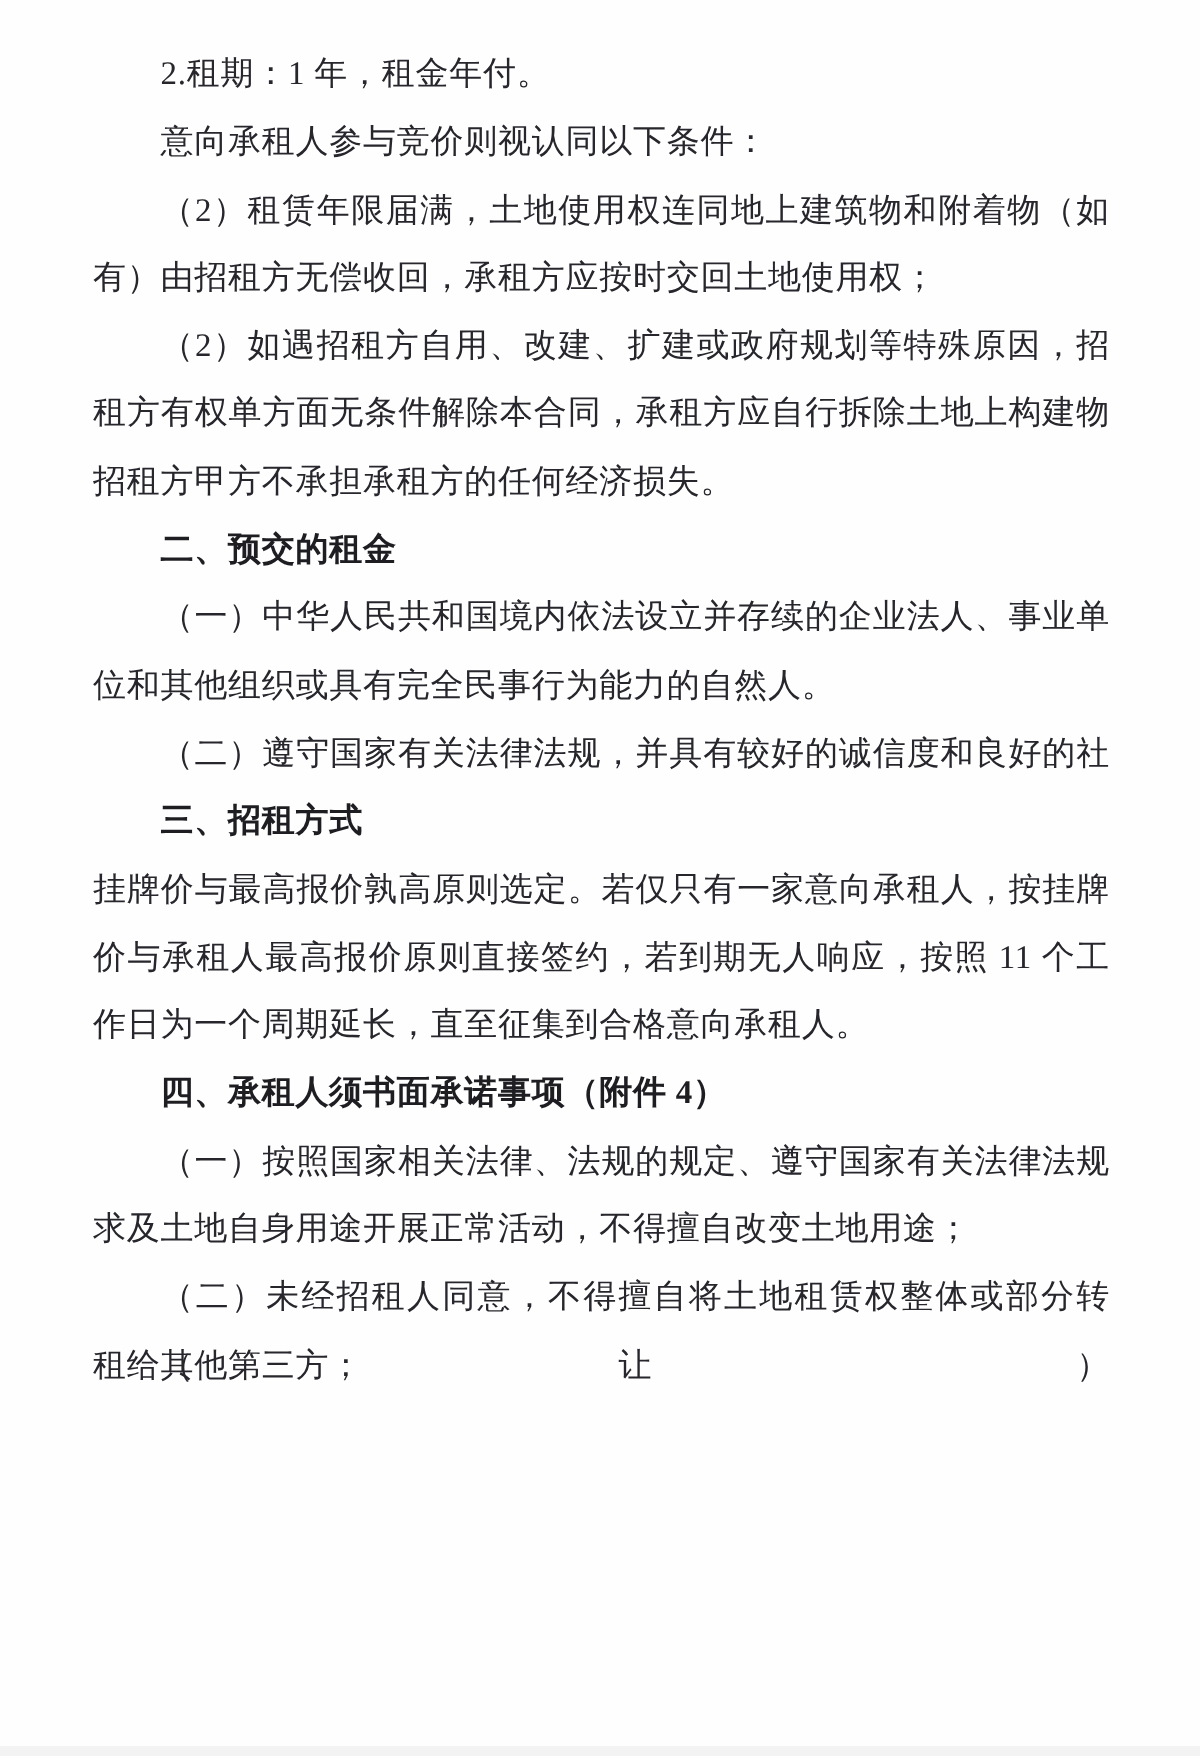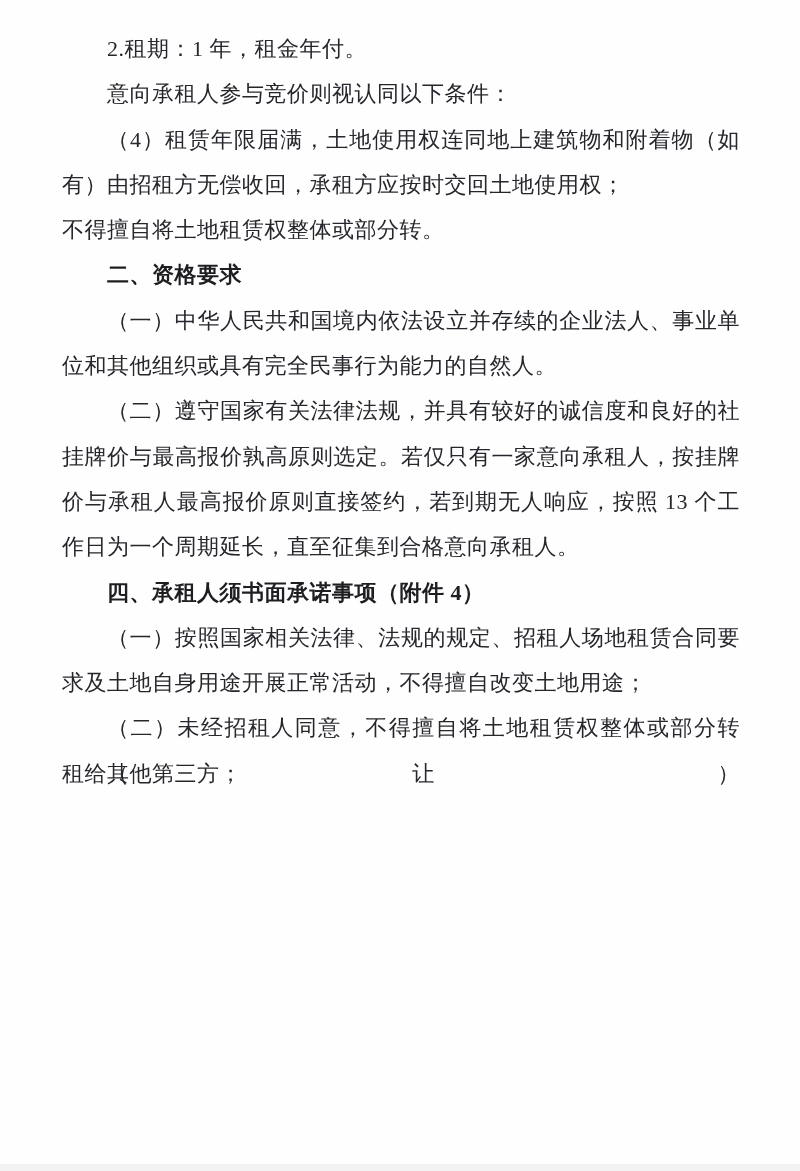--- a/index.html
+++ b/index.html
@@ -52,30 +52,33 @@
     background: #f3f3f3;
   }
 </style>
 </head>
 <body>
 
 <div class="page">
   <div class="content">
       <div class="line indent">2.租期：1 年，租金年付。</div>
       <div class="line indent">意向承租人参与竞价则视认同以下条件：</div>
-      <div class="line indent fill">（4）租赁年限届满，土地使用权连同地上建筑物和附着物（如</div>
+      <div class="line indent fill">（2）租赁年限届满，土地使用权连同地上建筑物和附着物（如</div>
       <div class="line">有）由招租方无偿收回，承租方应按时交回土地使用权；</div>
-      <div class="line">不得擅自将土地租赁权整体或部分转。</div>
-      <div class="line indent bold">二、资格要求</div>
+      <div class="line indent fill">（2）如遇招租方自用、改建、扩建或政府规划等特殊原因，招</div>
+      <div class="line fill">租方有权单方面无条件解除本合同，承租方应自行拆除土地上构建物</div>
+      <div class="line">招租方甲方不承担承租方的任何经济损失。</div>
+      <div class="line indent bold">二、预交的租金</div>
       <div class="line indent fill">（一）中华人民共和国境内依法设立并存续的企业法人、事业单</div>
       <div class="line">位和其他组织或具有完全民事行为能力的自然人。</div>
       <div class="line indent fill">（二）遵守国家有关法律法规，并具有较好的诚信度和良好的社</div>
+      <div class="line indent bold">三、招租方式</div>
       <div class="line fill">挂牌价与最高报价孰高原则选定。若仅只有一家意向承租人，按挂牌</div>
-      <div class="line fill">价与承租人最高报价原则直接签约，若到期无人响应，按照 13 个工</div>
+      <div class="line fill">价与承租人最高报价原则直接签约，若到期无人响应，按照 11 个工</div>
       <div class="line">作日为一个周期延长，直至征集到合格意向承租人。</div>
       <div class="line indent bold">四、承租人须书面承诺事项（附件 4）</div>
-      <div class="line indent fill">（一）按照国家相关法律、法规的规定、招租人场地租赁合同要</div>
+      <div class="line indent fill">（一）按照国家相关法律、法规的规定、遵守国家有关法律法规</div>
       <div class="line">求及土地自身用途开展正常活动，不得擅自改变土地用途；</div>
       <div class="line indent fill">（二）未经招租人同意，不得擅自将土地租赁权整体或部分转（让）</div>
       <div class="line">租给其他第三方；</div>
     </div>
   <div class="footer-band"></div>
 </div>
 
 </body></html>

